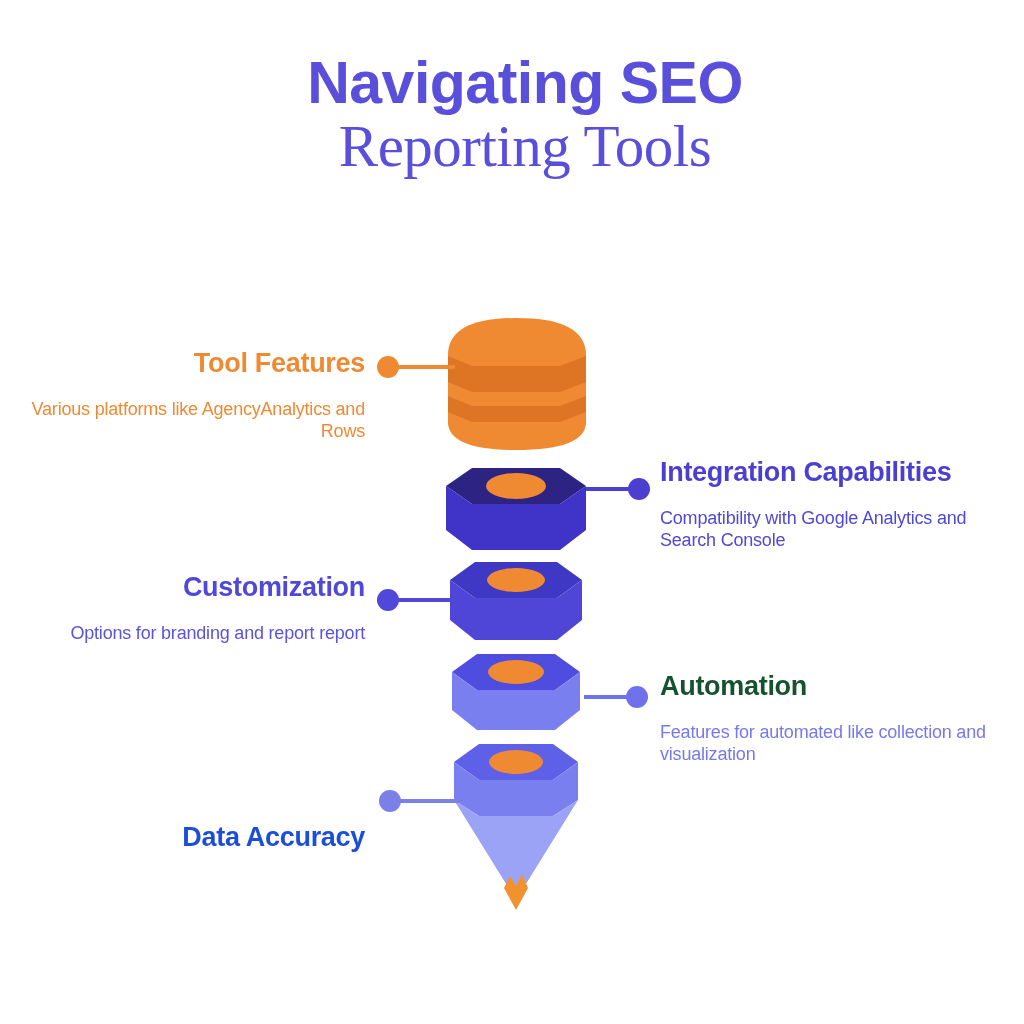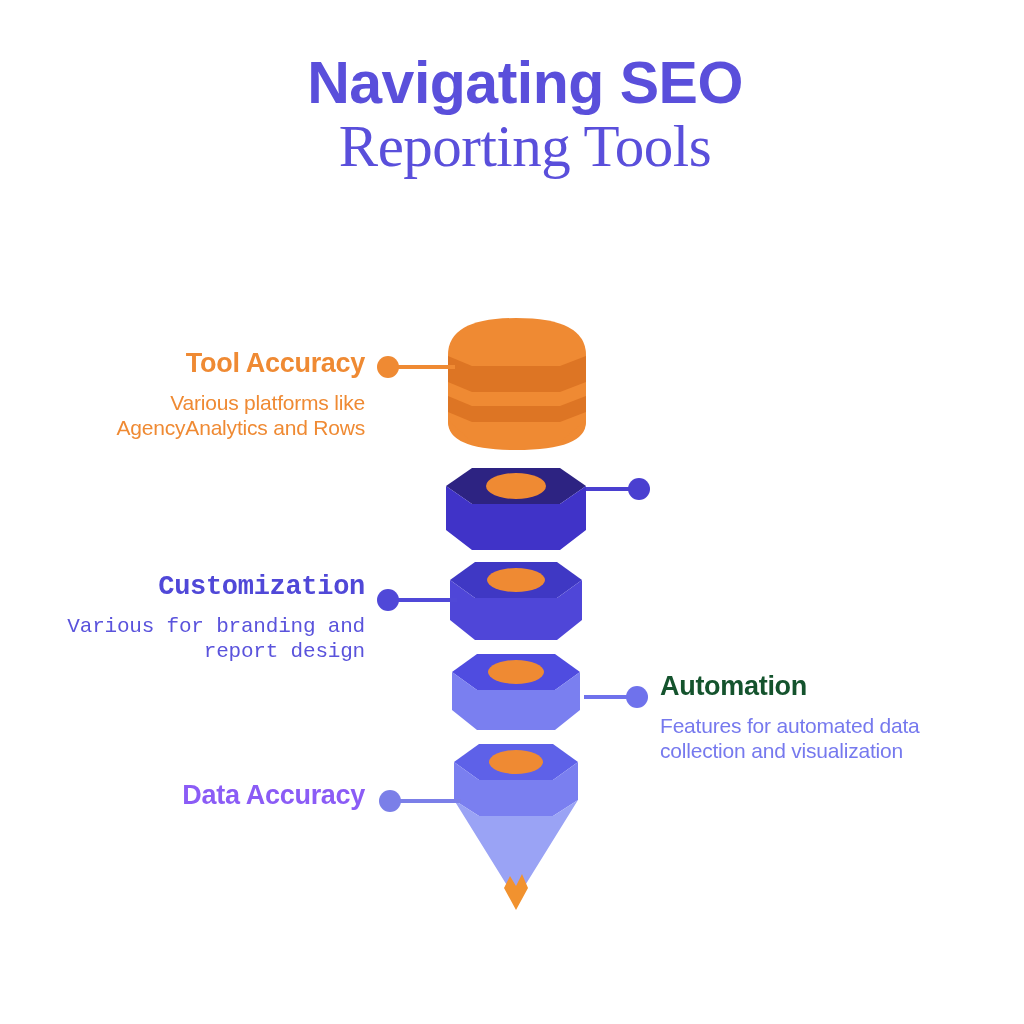--- a/index.html
+++ b/index.html
@@ -64,23 +64,23 @@
   .item-text { position:absolute; }
   .item-text .item-title {
     display:block;
     font-weight:bold;
     font-size:27px;
     line-height:1.14;
     letter-spacing:-0.3px;
   }
   .item-text .item-desc {
     display:block;
-    font-size:21px;
+    font-size:18px;
     line-height:1.22;
-    margin-top:11px;
+    margin-top:20px;
     letter-spacing:-0.2px;
   }
   .align-right { text-align:right; }
   .align-left  { text-align:left; }
 </style>
 </head>
 <body>
 
 <div id="page">
 
@@ -146,32 +146,36 @@
     <span class="line" style="left:0; width:52px; background:#6f72ec;"></span>
     <span class="dot" style="left:42px; background:#6f72ec;"></span>
   </div>
 
   <div class="connector" style="left:379px; top:790px; width:80px;">
     <span class="line" style="left:18px; width:64px; background:#7b7fe8;"></span>
     <span class="dot" style="left:0; background:#7b7fe8;"></span>
   </div>
 
   <div class="item-text align-right" style="left:20px; top:348px; width:345px;">
-    <span class="item-title" style="color:#ef8a33;">Tool Accuracy</span>
+    <span class="item-title" style="color:#ef8a33;">Tool Features</span>
     <span class="item-desc" style="color:#ef8a33;">Various platforms like AgencyAnalytics and Rows</span>
   </div>
 
+  <div class="item-text align-left" style="left:660px; top:457px; width:335px;">
+    <span class="item-title" style="color:#4a3fd0;">Integration Capabilities</span>
+    <span class="item-desc" style="color:#5148d6;">Compatibility with Google Analytics and Search Console</span>
+  </div>
 
-  <div class="item-text align-right" style="left:20px; top:572px; width:345px;font-family:Liberation Mono, monospace;">
+  <div class="item-text align-right" style="left:20px; top:572px; width:345px;">
     <span class="item-title" style="color:#5048d8;">Customization</span>
-    <span class="item-desc" style="color:#5a53dc;">Various for branding and report design</span>
+    <span class="item-desc" style="color:#5a53dc;">Options for branding and report report</span>
   </div>
 
   <div class="item-text align-left" style="left:660px; top:671px; width:340px;">
     <span class="item-title" style="color:#14532d;">Automation</span>
-    <span class="item-desc" style="color:#7679ee;">Features for automated data collection and visualization</span>
+    <span class="item-desc" style="color:#7679ee;">Features for automated like collection and visualization</span>
   </div>
 
   <div class="item-text align-right" style="left:20px; top:780px; width:345px;">
-    <span class="item-title" style="color:#8b5cf6;">Data Accuracy</span>
+    <span class="item-title" style="color:#1d4ed8;margin-top:42px;">Data Accuracy</span>
   </div>
 
 </div>
 
 </body></html>

